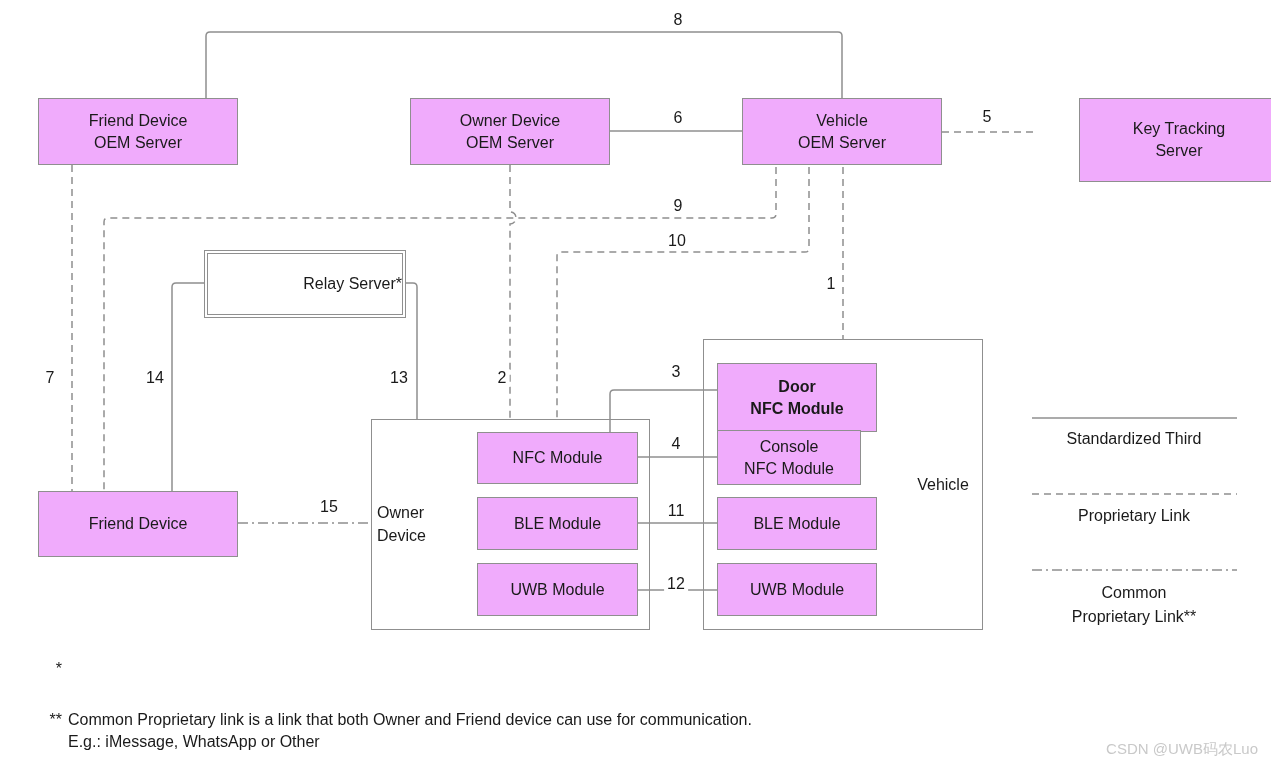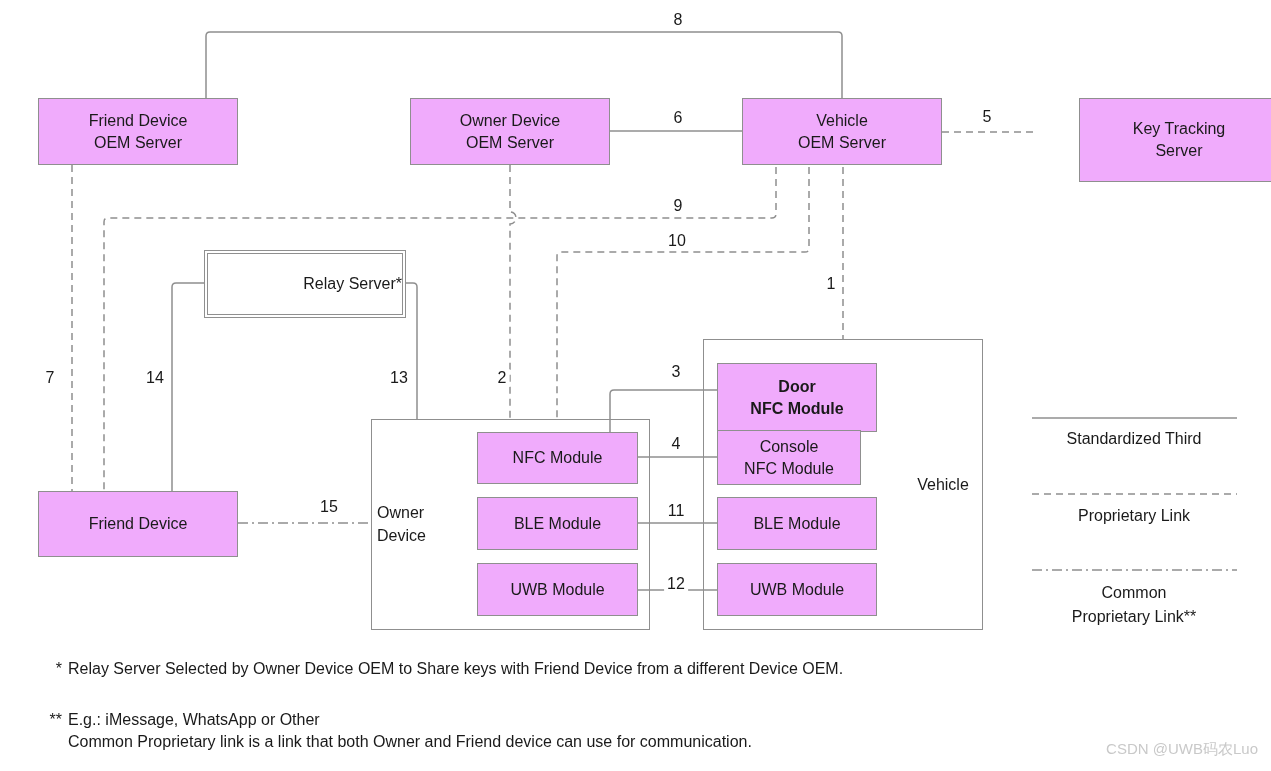--- a/index.html
+++ b/index.html
@@ -146,21 +146,20 @@
 
 <div class="legend-label" style="left:1134px;top:427px;">Standardized Third</div>
 <div class="legend-label" style="left:1134px;top:504px;">Proprietary Link</div>
 <div class="legend-label" style="left:1134px;top:581px;">
   <div>Common</div>
   <div>Proprietary Link**</div>
 </div>
 
 <div class="footnote" style="left:68px;top:658px;width:1100px;">
   <span class="marker">*</span>
-  <span class="ftext">Relay Server Selected by Owner Device OEM to Share keys with Friend Device from a different Device OEM.</span>
 </div>
 <div class="footnote" style="left:68px;top:709px;width:1100px;">
   <span class="marker">**</span>
+  <span class="ftext">Common Proprietary link is a link that both Owner and Friend device can use for communication.</span>
   <span class="ftext">E.g.: iMessage, WhatsApp or Other</span>
-  <span class="ftext">Common Proprietary link is a link that both Owner and Friend device can use for communication.</span>
 </div>
 
 <div class="watermark">CSDN @UWB码农Luo</div>
 
 </body></html>

